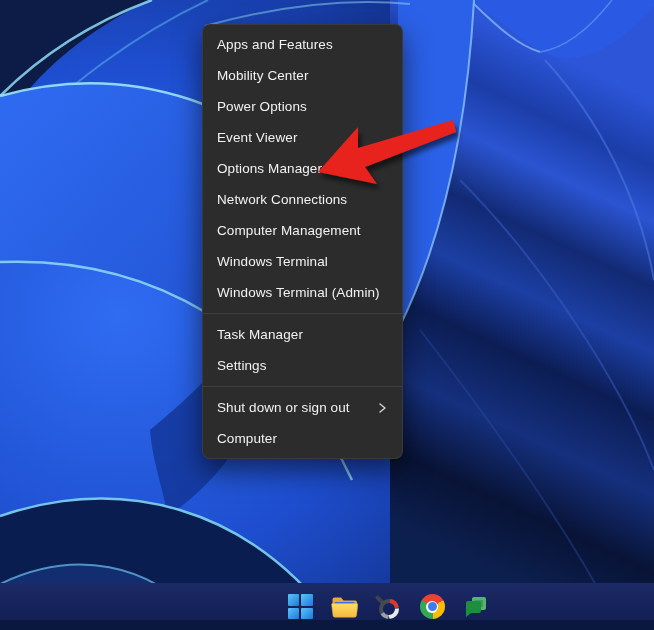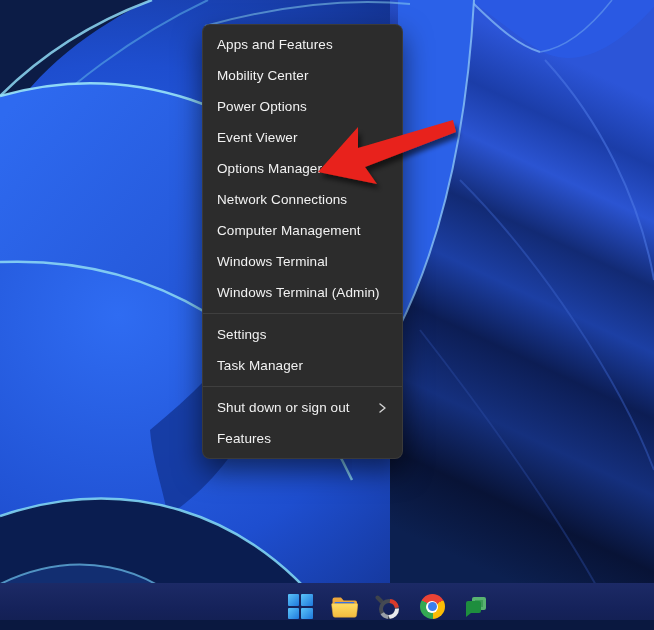--- a/index.html
+++ b/index.html
@@ -137,36 +137,36 @@
         <span>Computer Management</span>
       </div>
     <div class="mi">
         <span>Windows Terminal</span>
       </div>
     <div class="mi">
         <span>Windows Terminal (Admin)</span>
       </div>
     <div class="sep"></div>
     <div class="mi">
+        <span>Task Manager</span>
+      </div>
+    <div class="mi">
         <span>Settings</span>
-      </div>
-    <div class="mi">
-        <span>Task Manager</span>
       </div>
     <div class="sep"></div>
     <div class="mi">
       <span>Shut down or sign out</span>
       <span class="chev">
         <svg width="12" height="12" viewBox="0 0 12 12">
             <polyline points="4,2 9,6 4,10" fill="none" stroke="#d4d4d4" stroke-width="1.4" stroke-linecap="round" stroke-linejoin="round"></polyline>
           </svg>
       </span>
     </div>
     <div class="mi">
-        <span>Features</span>
+        <span>Computer</span>
       </div>
   </div>
 
   <div class="arrow-layer">
     <svg width="654" height="630" viewBox="0 0 654 630">
       <defs>
         <filter id="ashadow" x="-30%" y="-30%" width="160%" height="160%">
           <feDropShadow dx="3" dy="5" stdDeviation="2.5" flood-color="#000000" flood-opacity="0.55"></feDropShadow>
         </filter>
       </defs>

